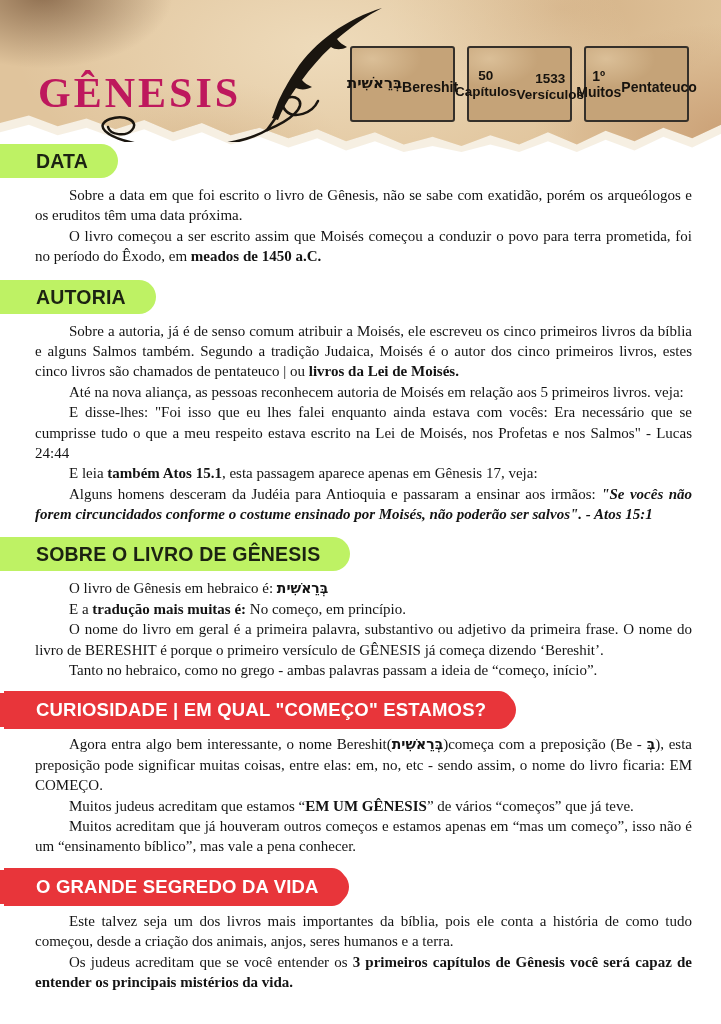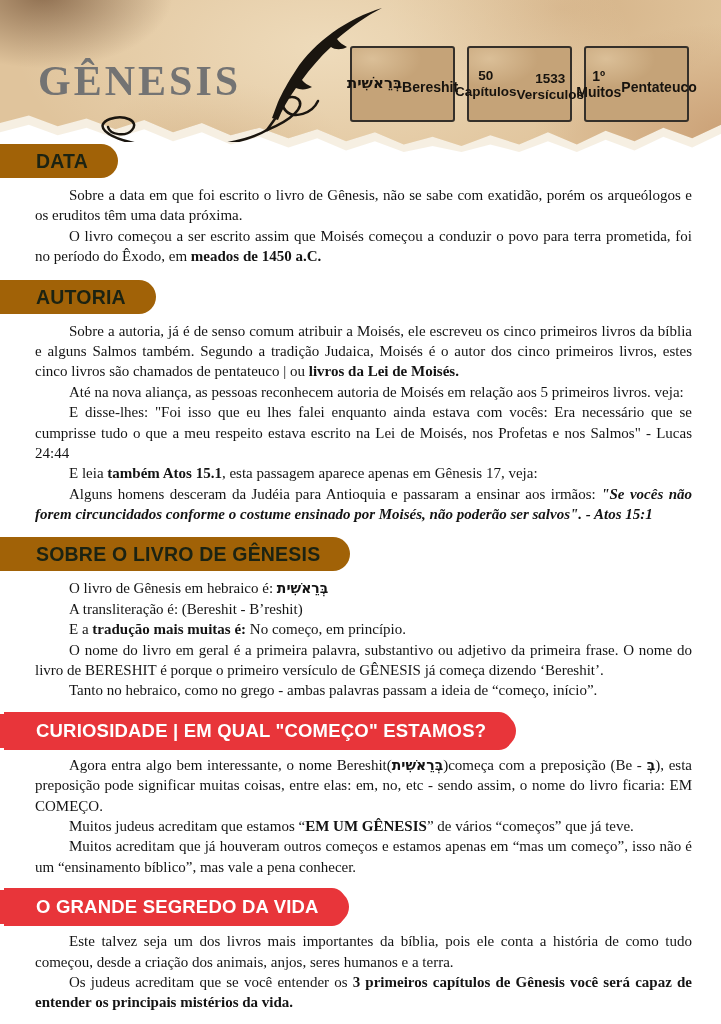--- a/index.html
+++ b/index.html
@@ -25,24 +25,24 @@
       radial-gradient(ellipse 210px 120px at 6% -4%, rgba(88,54,30,.6), transparent 62%),
       radial-gradient(ellipse 300px 170px at 101% 88%, rgba(168,104,58,.38), transparent 65%),
       radial-gradient(ellipse 430px 210px at 45% 32%, rgba(250,238,212,.55), transparent 72%),
       radial-gradient(ellipse 250px 130px at 78% 6%, rgba(182,132,82,.28), transparent 70%),
       radial-gradient(ellipse 180px 90px at 30% 95%, rgba(190,146,96,.3), transparent 70%),
       #e0c49c;
     clip-path:polygon(0 0,100% 0,100% 82%,96% 91%,92% 84%,88% 93%,84% 86%,80% 95%,76% 87%,72% 95%,68% 89%,64% 96%,60% 90%,56% 95%,52% 87%,48% 93%,44% 85%,40% 91%,36% 84%,32% 89%,28% 81%,24% 87%,20% 79%,16% 85%,12% 78%,8% 83%,4% 76%,0 81%);
   }
   .header-content{position:absolute;inset:0;}
   .book-title{
-    position:absolute;left:38px;top:60px;margin:0;
+    position:absolute;left:38px;top:72px;margin:0;
     font-family:"Liberation Serif", serif;
     font-size:42px;font-weight:700;letter-spacing:3px;
-    color:#737373;line-height:1;
+    color:#be185d;line-height:1;
   }
   .quill-svg{position:absolute;left:60px;top:4px;pointer-events:none;}
 
   .info-boxes{position:absolute;right:32px;top:46px;display:flex;gap:12px;}
   .info-box{
     width:101px;height:72px;
     background:
       radial-gradient(ellipse 70px 40px at 20% 15%, rgba(245,225,190,.45), transparent 70%),
       #c5a378;
     border:2.5px solid #35302a;border-radius:3px;
@@ -60,21 +60,21 @@
   .pill{
     display:inline-block;
     height:34px;line-height:34px;
     padding:0 30px 0 36px;
     border-radius:0 17px 17px 0;
     font-family:"Liberation Sans", sans-serif;
     font-weight:700;font-size:19.5px;letter-spacing:.2px;
     margin:13px 0 7px 0;
     position:relative;
   }
-  .section.green .pill{background:#a16207;color:#1c2312;}
+  .section.green .pill{background:#bef264;color:#1c2312;}
   .section.red .pill{
     background:#e8353a;color:#ffffff;font-size:18.5px;
     box-shadow:0 6px 0 -4px #e8353a, 0 -6px 0 -4px #e8353a;
   }
   .section:first-of-type .pill{margin-top:-8px;}
   .body-text{padding-left:35px;}
   .body-text p{
     margin:0;font-size:15px;line-height:1.36;
     text-align:justify;text-indent:34px;
   }
@@ -132,21 +132,20 @@
       <p><span>E disse-lhes: "Foi isso que eu lhes falei enquanto ainda estava com vocês: Era necessário que se cumprisse tudo o que a meu respeito estava escrito na Lei de Moisés, nos Profetas e nos Salmos" - Lucas 24:44</span></p>
       <p><span>E leia </span><span class="seg-b">também Atos 15.1</span><span>, esta passagem aparece apenas em Gênesis 17, veja:</span></p>
       <p><span>Alguns homens desceram da Judéia para Antioquia e passaram a ensinar aos irmãos: </span><span class="seg-b seg-i">"Se vocês não forem circuncidados conforme o costume ensinado por Moisés, não poderão ser salvos". - Atos 15:1</span></p>
     </div>
   </section>
 
   <section class="section green">
     <div class="pill">SOBRE O LIVRO DE GÊNESIS</div>
     <div class="body-text">
       <p><span>O livro de Gênesis em hebraico é: </span><span class="seg-he">בְּרֵאשִׁית</span></p>
-      <p><span>A transliteração é: (Bereshit - B’reshit)</span></p>
       <p><span>E a </span><span class="seg-b">tradução mais muitas é:</span><span> No começo, em princípio.</span></p>
       <p><span>O nome do livro em geral é a primeira palavra, substantivo ou adjetivo da primeira frase. O nome do livro de BERESHIT é porque o primeiro versículo de GÊNESIS já começa dizendo ‘Bereshit’.</span></p>
       <p><span>Tanto no hebraico, como no grego - ambas palavras passam a ideia de “começo, início”.</span></p>
     </div>
   </section>
 
   <section class="section red">
     <div class="pill">CURIOSIDADE | EM QUAL "COMEÇO" ESTAMOS?</div>
     <div class="body-text">
       <p><span>Agora entra algo bem interessante, o nome Bereshit(</span><span class="seg-he">בְּרֵאשִׁית</span><span>)começa com a preposição (Be - </span><span class="seg-he">בְּ</span><span>), esta preposição pode significar muitas coisas, entre elas: em, no, etc - sendo assim, o nome do livro ficaria: EM COMEÇO.</span></p>

